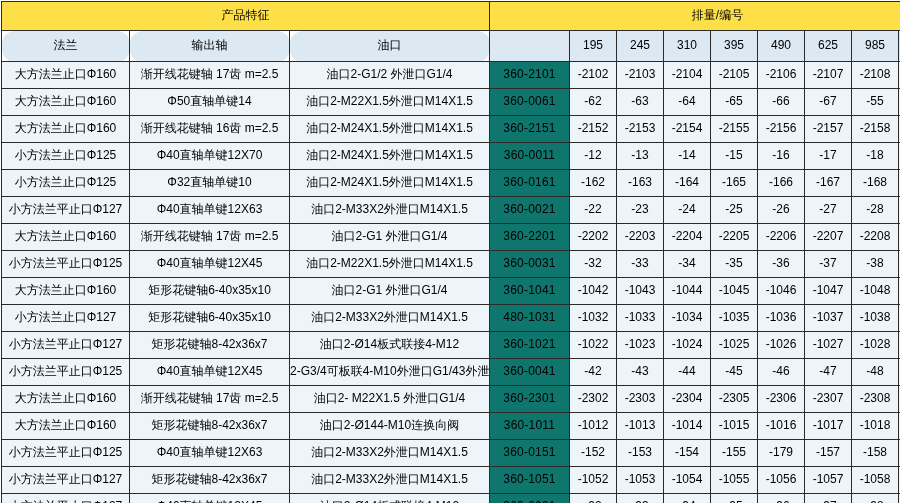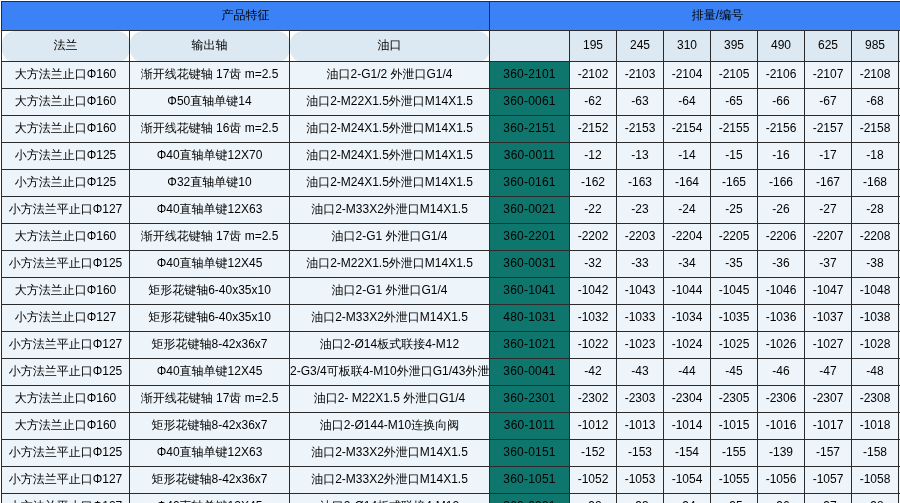--- a/index.html
+++ b/index.html
@@ -26,21 +26,21 @@
     color: #000000;
     font-size: 12px;
     line-height: 1.15;
     text-align: center;
     vertical-align: middle;
     white-space: nowrap;
     overflow: hidden;
   }
   
   .hdr-group {
-    background: #3b82f6;
+    background: #fde047;
     height: 28px;
     font-size: 14px;
   }
   .hdr-sub {
     background: #dce9f2;
     height: 30px;
     font-size: 13px;
     border-radius: 13px;
   }
   .hdr-num {
@@ -153,21 +153,21 @@
       <td class="c-flange">大方法兰止口Φ160</td>
       <td class="c-shaft">Φ50直轴单键14</td>
       <td class="c-port">油口2-M22X1.5外泄口M14X1.5</td>
       <td class="c-code">360-0061</td>
       <td class="c-val">-62</td>
       <td class="c-val">-63</td>
       <td class="c-val">-64</td>
       <td class="c-val">-65</td>
       <td class="c-val">-66</td>
       <td class="c-val">-67</td>
-      <td class="c-val">-68</td>
+      <td class="c-val">-55</td>
       <td class="c-val"></td>
     </tr>
 
     <tr>
       <td class="c-flange">大方法兰止口Φ160</td>
       <td class="c-shaft">渐开线花键轴  16齿  m=2.5</td>
       <td class="c-port">油口2-M24X1.5外泄口M14X1.5</td>
       <td class="c-code">360-2151</td>
       <td class="c-val">-2152</td>
       <td class="c-val">-2153</td>
@@ -346,21 +346,21 @@
 
     <tr>
       <td class="c-flange">小方法兰平止口Φ125</td>
       <td class="c-shaft">Φ40直轴单键12X63</td>
       <td class="c-port">油口2-M33X2外泄口M14X1.5</td>
       <td class="c-code">360-0151</td>
       <td class="c-val">-152</td>
       <td class="c-val">-153</td>
       <td class="c-val">-154</td>
       <td class="c-val">-155</td>
-      <td class="c-val">-139</td>
+      <td class="c-val">-179</td>
       <td class="c-val">-157</td>
       <td class="c-val">-158</td>
       <td class="c-val"></td>
     </tr>
 
     <tr>
       <td class="c-flange">小方法兰平止口Φ127</td>
       <td class="c-shaft">矩形花键轴8-42x36x7</td>
       <td class="c-port">油口2-M33X2外泄口M14X1.5</td>
       <td class="c-code">360-1051</td>

